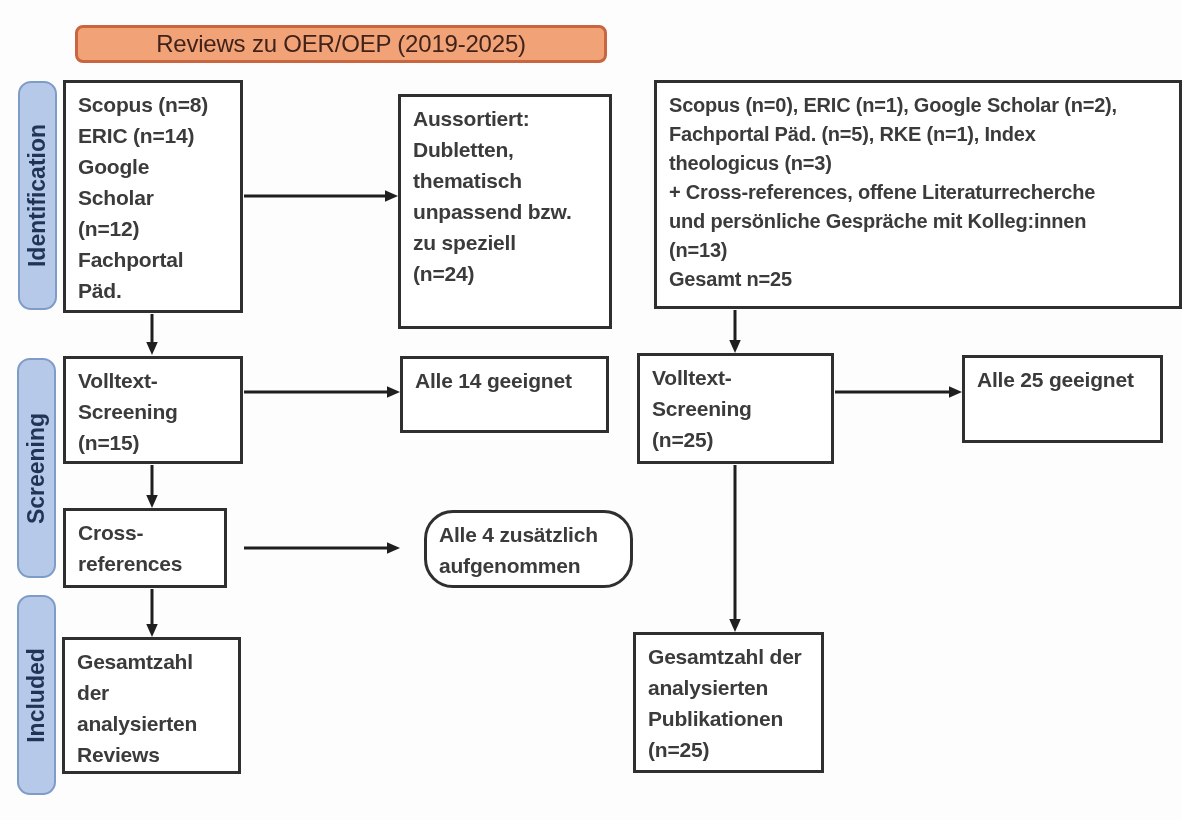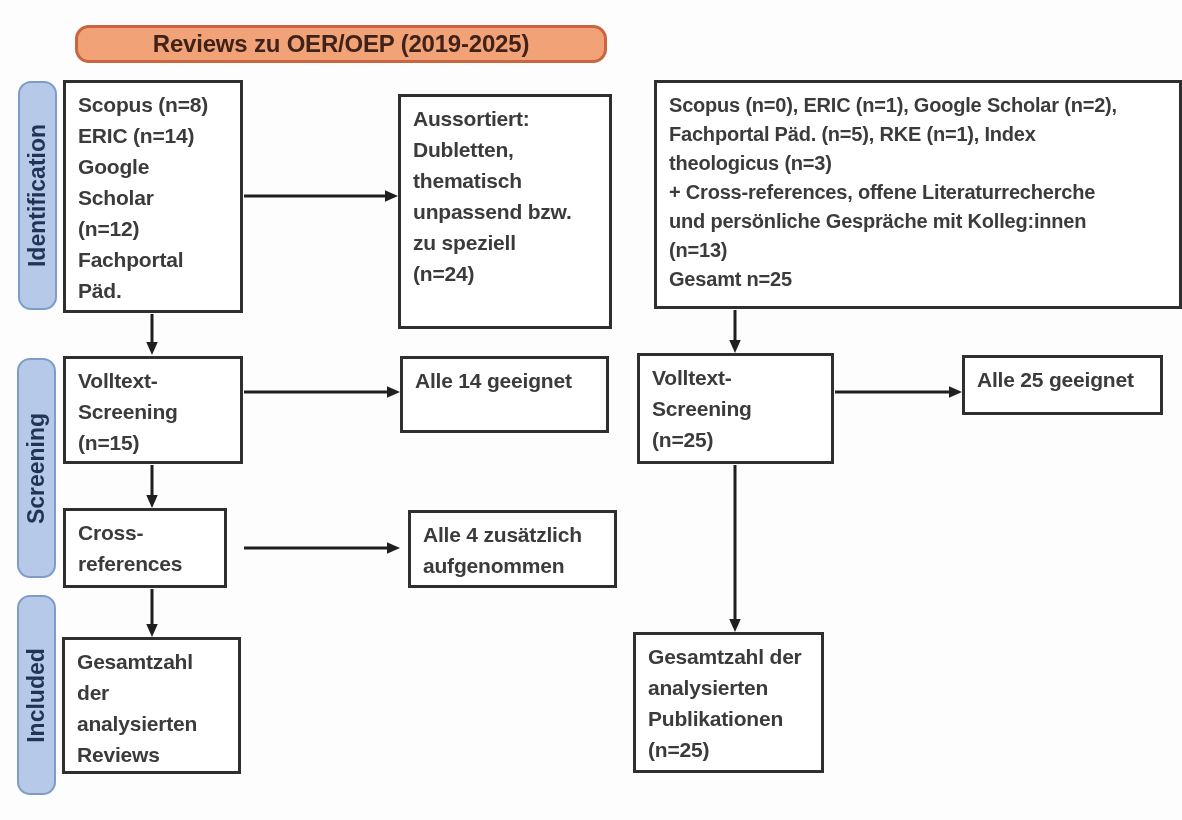--- a/index.html
+++ b/index.html
@@ -27,24 +27,24 @@
     stroke-width: 3;
     fill: none;
   }
   #ah path { fill: var(--arrow, #1f1f1f); }
   .hdr {
     position: absolute;
     box-sizing: border-box;
     height: 38px;
     background: var(--header-fill, #f1a377);
     border: 3px solid var(--header-border, #c9663f);
-    border-radius: 14px;
+    border-radius: 8px;
     color: var(--header-text, #40221a);
     font-size: 24px;
-    font-weight: bold;
+    font-weight: normal;
     letter-spacing: -0.2px;
     display: flex;
     align-items: center;
     justify-content: center;
     text-align: center;
   }
   .stage {
     position: absolute;
     box-sizing: border-box;
     width: 39px;
@@ -145,26 +145,26 @@
   <div class="box" style="left:63px; top:356px; width:180px; height:108px;">Volltext-
 Screening
 (n=15)</div>
 
   <div class="box" style="left:400px; top:356px; width:209px; height:77px;">Alle 14 geeignet</div>
 
   <div class="box" style="left:637px; top:353px; width:197px; height:111px;">Volltext-
 Screening
 (n=25)</div>
 
-  <div class="box" style="left:962px; top:355px; width:201px; height:60px;">Alle 25 geeignet</div>
+  <div class="box" style="left:962px; top:355px; width:201px; height:88px;">Alle 25 geeignet</div>
 
   <div class="box" style="left:63px; top:508px; width:164px; height:80px;">Cross-references
 (n=4)</div>
 
-  <div class="box" style="left:408px; top:510px; width:209px; height:78px;">Alle 4 zusätzlich
+  <div class="box" style="left:424px; top:510px; width:209px; height:78px;border-radius:29px;">Alle 4 zusätzlich
 aufgenommen</div>
 
   <div class="box" style="left:62px; top:637px; width:179px; height:137px;">Gesamtzahl der
 analysierten
 Reviews
 (n=19)</div>
 
   <div class="box" style="left:633px; top:632px; width:191px; height:141px;">Gesamtzahl der
 analysierten
 Publikationen

